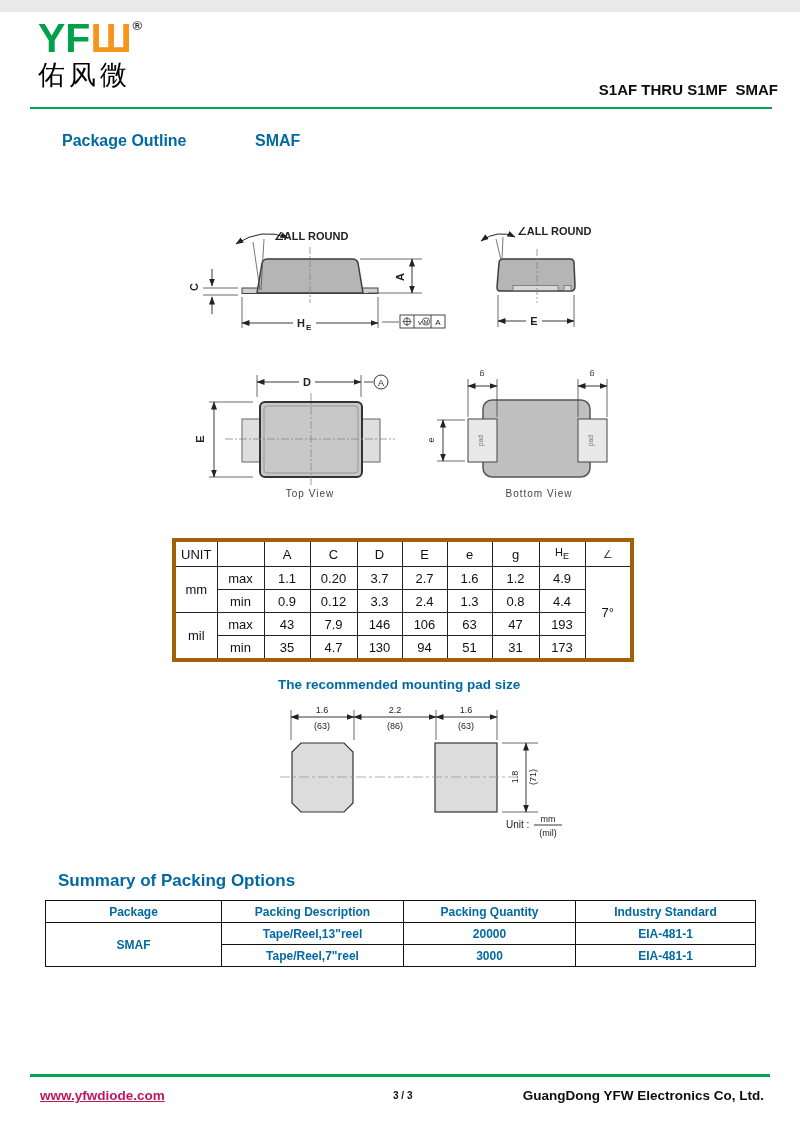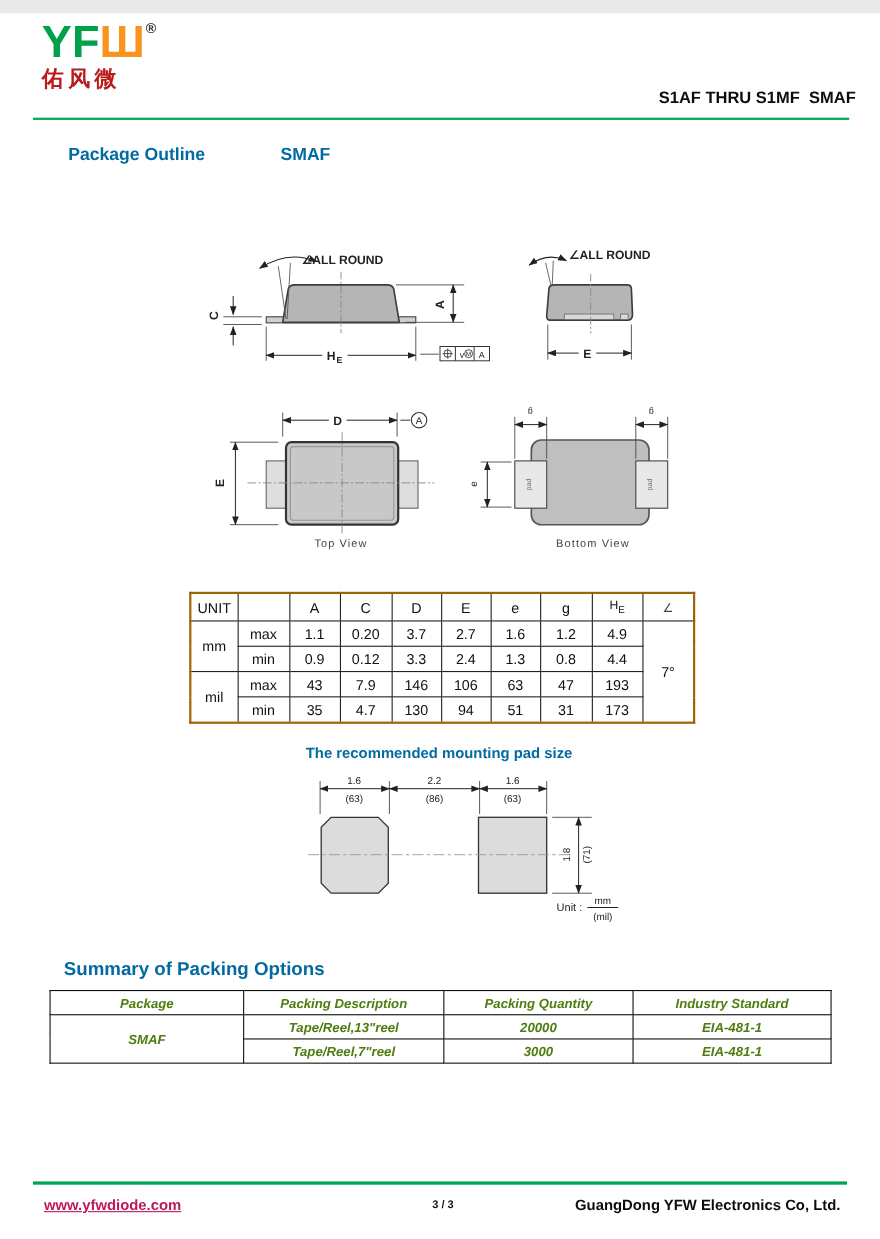--- a/index.html
+++ b/index.html
@@ -6,45 +6,45 @@
   .page{position:relative;width:800px;height:1126px;background:#ffffff;margin:12px auto;
         font-family:"Liberation Sans","DejaVu Sans",sans-serif;color:#111;overflow:hidden;}
   .abs{position:absolute;}
   .green{color:#0369a1;}
   
   .logo{left:38px;top:6px;line-height:1;}
   .logo-en{font-size:41px;font-weight:bold;letter-spacing:0px;}
   .logo-yf{color:#00A14B;}
   .logo-w{color:#F7941D;}
   .logo-r{font-size:13px;font-weight:bold;color:#333;vertical-align:22px;margin-left:1px;}
-  .logo-cn{font-size:20px;font-weight:bold;color:#b91c1c;letter-spacing:4px;margin-top:3px;}
+  .logo-cn{font-size:27px;font-weight:normal;color:#000000;letter-spacing:4px;margin-top:3px;}
   .doc-title{right:22px;top:69px;font-size:15px;font-weight:bold;white-space:pre;color:#0d0d0d;}
   .rule{background:#00A651;}
   .rule1{left:30px;top:95px;width:742px;height:2.4px;}
   
   .sec-heading{left:62px;top:120px;font-size:16px;font-weight:bold;}
   .sec-pkg{left:255px;top:120px;font-size:16px;font-weight:bold;}
   .sec-sub{left:60px;top:147px;font-size:13.5px;font-weight:bold;word-spacing:-3.5px;color:#0d0d0d;}
   svg{position:absolute;overflow:visible;font-family:inherit;}
   svg text{fill:#222;}
   .dimlbl{font-size:11px;font-weight:bold;}
   .cap{font-size:10px;fill:#444;letter-spacing:1px;}
   
   .dimtbl{left:172px;top:526px;border-collapse:collapse;table-layout:fixed;font-size:13px;text-align:center;color:#111;}
   .dimtbl td,.dimtbl th{border:1px solid #222;padding:0;height:22px;font-weight:normal;overflow:hidden;}
   .dimtbl tr.hdr th{height:24px;}
-  .dimtbl{border:2px solid #a16207;}
+  .dimtbl{border:4px solid #a16207;}
   .dimtbl sub{font-size:9px;}
   
   .pad-heading{left:278px;top:665px;font-size:13.5px;font-weight:bold;}
   .svgnum{font-size:9px;fill:#222;}
   
   .pack-heading{left:58px;top:859px;font-size:17px;font-weight:bold;}
   .packtbl{left:45px;top:888px;border-collapse:collapse;table-layout:fixed;font-size:12px;font-weight:bold;
-           text-align:center;color:#4d7c0f;font-style:italic;}
+           text-align:center;color:#0369a1;}
   .packtbl td,.packtbl th{border:1px solid #111;padding:0;height:21px;}
   
   .rule2{left:30px;top:1062px;width:740px;height:3px;}
   .site{left:40px;top:1076px;font-size:13.5px;font-weight:bold;color:#be185d;text-decoration:underline;}
   .pagenum{left:393px;top:1078px;font-size:10px;font-weight:bold;}
   .company{right:36px;top:1076px;font-size:13.5px;font-weight:bold;color:#0d0d0d;}
 </style>
 </head>
 <body>
 

